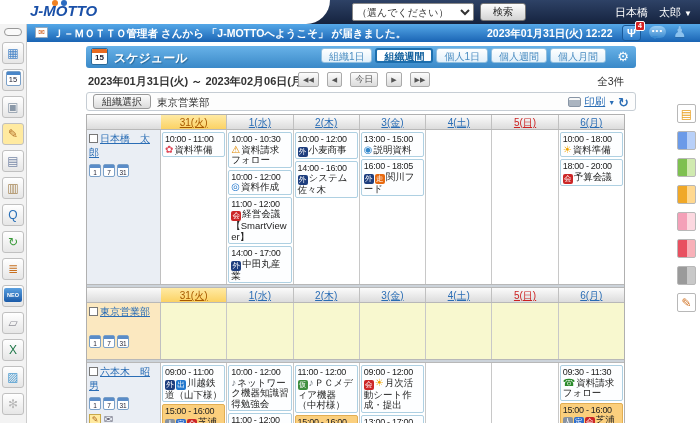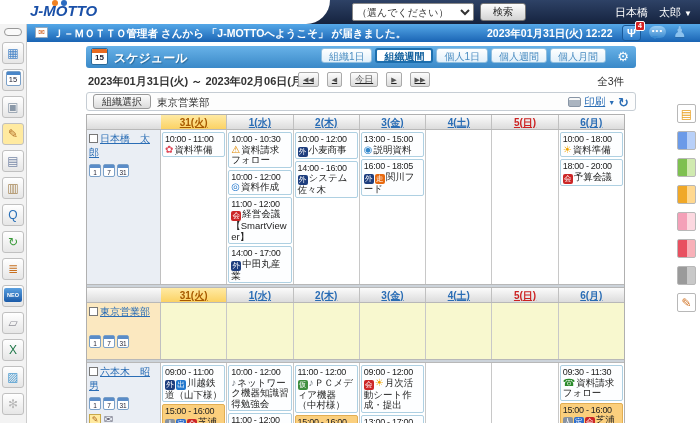--- a/index.html
+++ b/index.html
@@ -44,41 +44,41 @@
   .cal-icon{position:absolute;left:5px;top:2px;width:17px;height:17px;background:#fff;border:1px solid #2a6a9a;border-radius:2px;font-size:8px;font-weight:bold;text-align:center;line-height:17px;color:#223;}
   .cal-icon::before{content:"";position:absolute;left:0;top:0;right:0;height:4px;background:#e86a20;border-radius:1px 1px 0 0;}
   .app-title{position:absolute;left:28px;top:4px;color:#fff;font-weight:bold;font-size:12px;text-shadow:1px 1px 1px #2a6a9a;}
   .views{position:absolute;right:30px;top:2px;display:flex;gap:3px;}
   .view-btn{height:15px;line-height:15px;padding:0 7px;font-size:10px;background:linear-gradient(#ffffff,#e2f0fa);border:1px solid #90bede;border-radius:3px;color:#4a8cc0;white-space:nowrap;}
   .view-btn.active{border:2px solid #1d6fae;color:#15639f;font-weight:bold;line-height:13px;background:#fff;}
   .gear{position:absolute;right:7px;top:3px;color:#fff;font-size:13px;}
 
   .datenav{position:relative;height:18px;margin-top:3px;}
   .range{position:absolute;left:2px;top:3px;font-size:11px;font-weight:bold;color:#333;white-space:nowrap;}
-  .nav-btns{position:absolute;left:212px;top:1px;display:flex;gap:8px;text-decoration:underline;}
+  .nav-btns{position:absolute;left:212px;top:1px;display:flex;gap:8px;}
   .nav-btn{height:15px;line-height:13px;padding:0 4px;font-size:7px;color:#555;background:linear-gradient(#fcfcfc,#dcdcdc);border:1px solid #aaa;border-radius:2px;white-space:nowrap;}
   .nav-btn.today{font-size:9px;}
   .total{position:absolute;right:12px;top:4px;font-size:10.5px;color:#333;}
 
   .orgbar{position:relative;margin-top:3px;height:19px;border:1px solid #c6cdd4;border-radius:3px;background:#fdfdfd;}
   .org-select-btn{position:absolute;left:6px;top:1px;height:15px;line-height:13px;padding:0 8px;font-size:10px;background:linear-gradient(#fcfcfc,#dcdcdc);border:1px solid #999;border-radius:3px;color:#333;}
   .org-name{position:absolute;left:70px;top:3px;font-size:10.5px;color:#333;}
   .print-group{position:absolute;right:6px;top:2px;display:flex;align-items:center;gap:3px;}
   .printer-icon{display:inline-block;width:13px;height:10px;background:linear-gradient(#f8f8f8 30%,#aab4c0 30%);border:1px solid #8895a5;border-radius:2px;}
   .print-link{color:#2a6db5;font-size:10.5px;text-decoration:underline;}
   .print-caret{color:#2a6db5;font-size:7px;}
   .refresh-icon{color:#2a6db5;font-size:13px;font-weight:bold;line-height:13px;}
 
   
   .table{margin-top:3px;width:539px;border:1px solid #b0b0b0;border-bottom:none;}
   .hrow{display:flex;height:15px;background:linear-gradient(#fbfbfb,#dcdcdc);border-bottom:1px solid #b8b8b8;}
   .hname{flex:0 0 74px;border-right:1px solid #c0c0c0;text-align:right;font-size:10px;color:#333;line-height:15px;margin-top:34px;}
   .hday{flex:1;border-right:1px solid #c0c0c0;text-align:center;font-size:10px;line-height:15px;overflow:hidden;}
   .hday:last-child{border-right:none;}
-  .hday a{color:#2a6db5;text-decoration:underline;font-weight:bold;}
+  .hday a{color:#2a6db5;text-decoration:underline;}
   .hday.sun a{color:#cc2222;}
   .hday.today{background:linear-gradient(#ffeaa4,#fbd264);}
   .hday.today a{color:#a85a00;}
   .trow{display:flex;border-bottom:1px solid #b8b8b8;align-items:stretch;}
   .sec0 .trow{min-height:128px;}
   .sec1 .trow{min-height:57px;}
   .sec2 .trow{min-height:120px;}
   .ncell{flex:0 0 74px;border-right:1px solid #c0c0c0;padding:2px 2px;font-size:10px;overflow:hidden;}
   .trow.member .ncell{background:#eaeef4;}
   .trow.org .ncell{background:#fbe8c0;}

